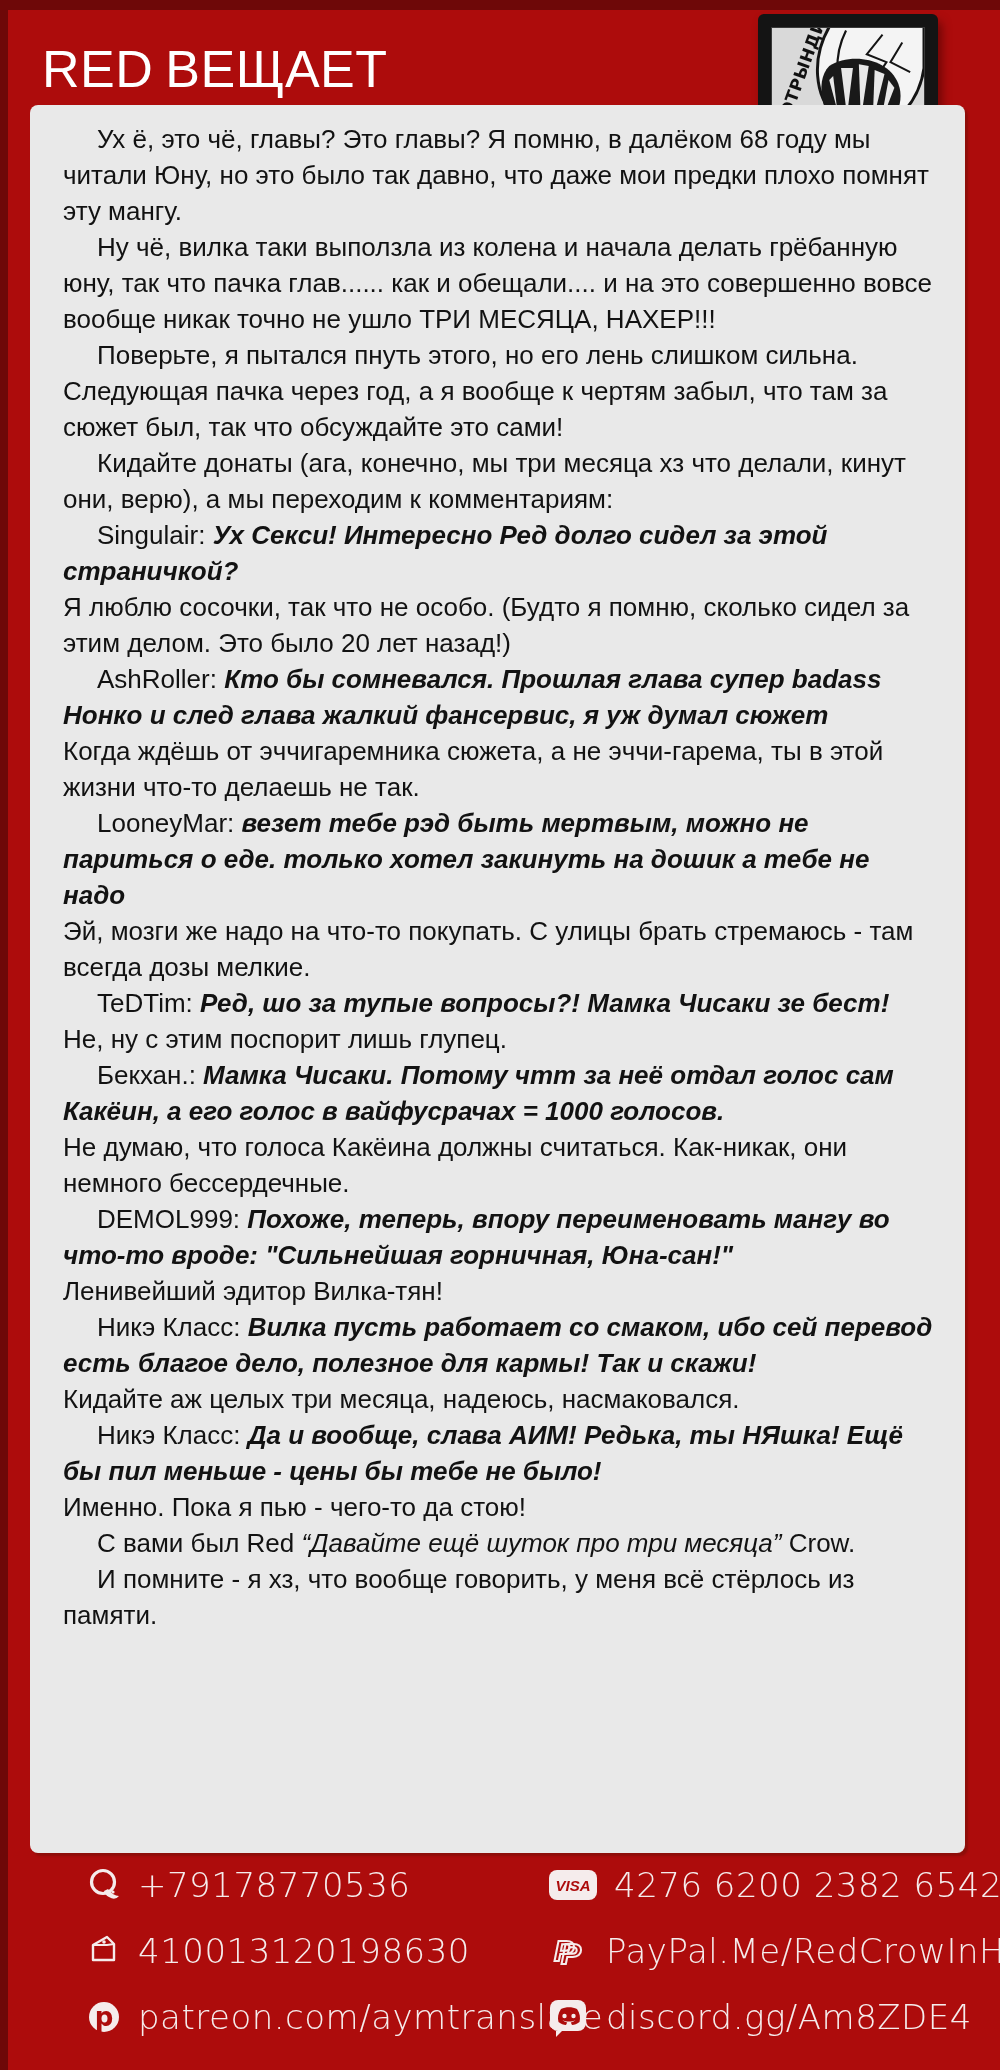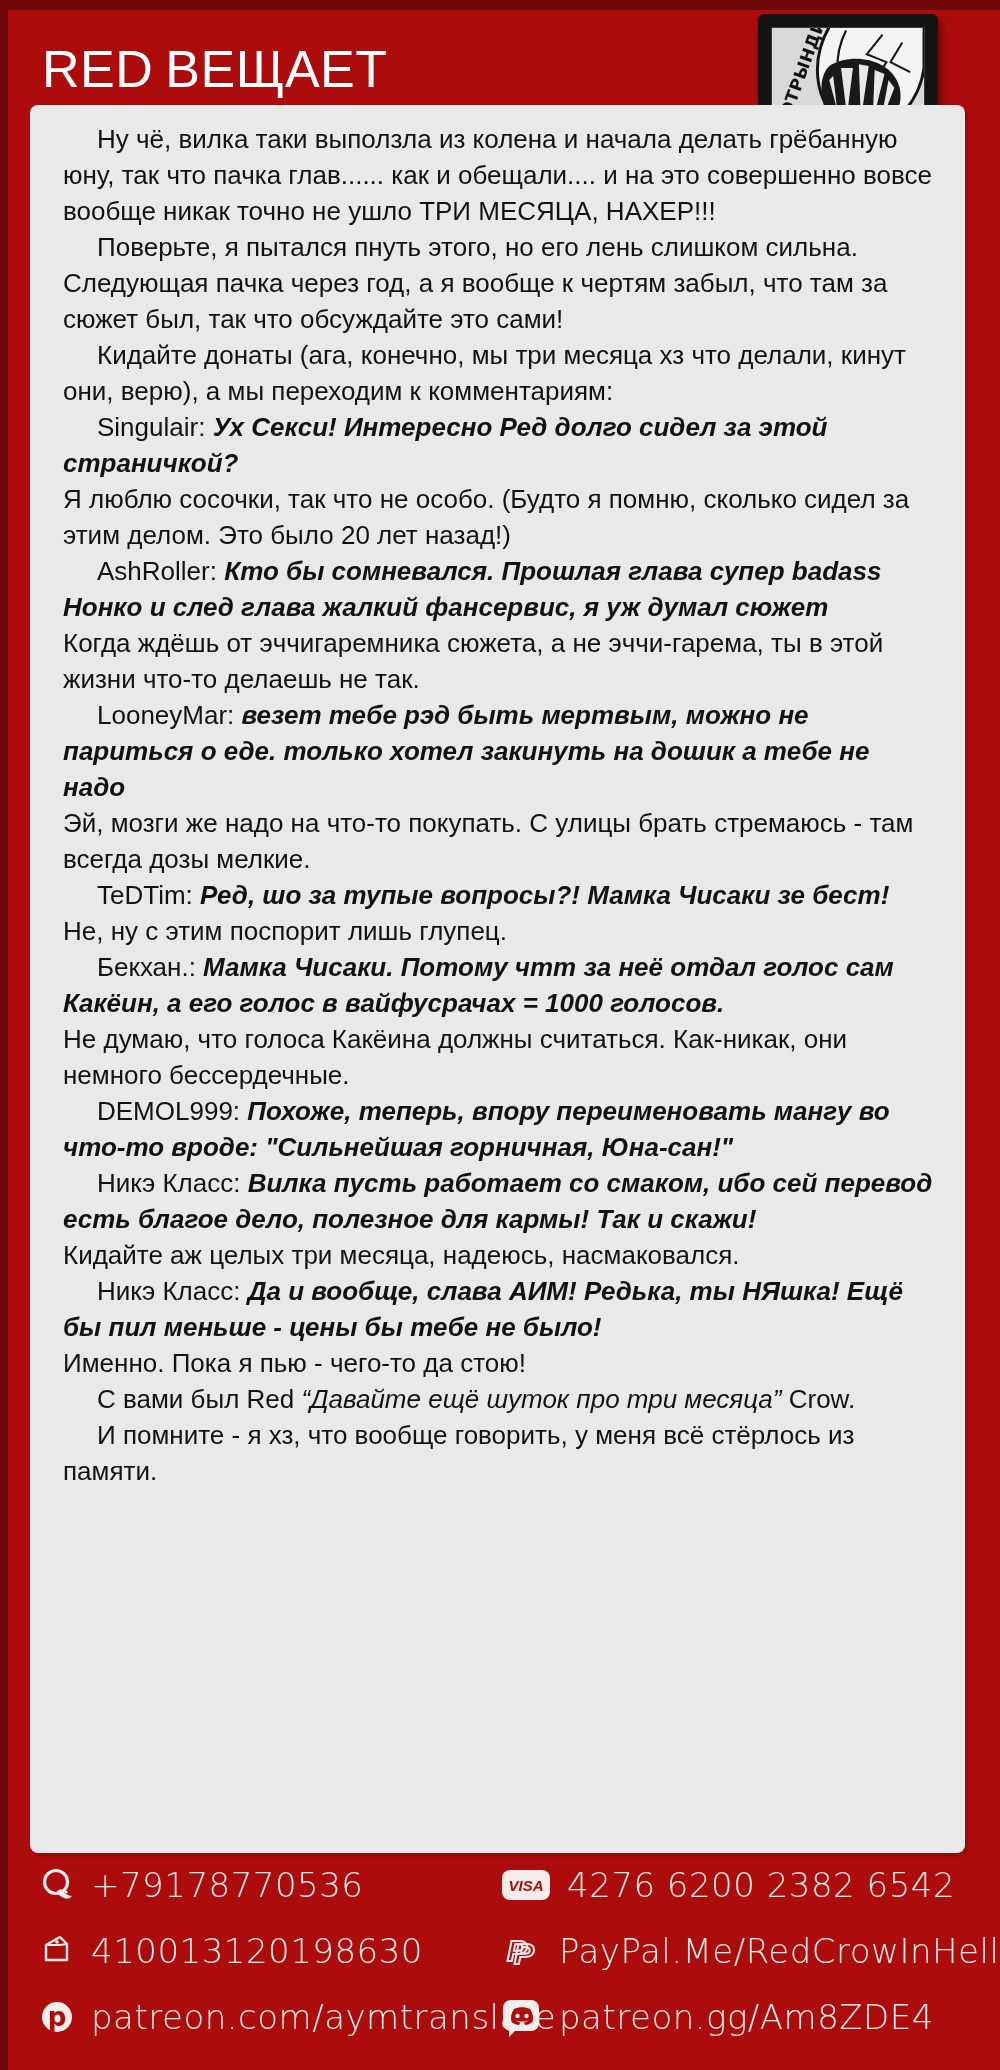--- a/index.html
+++ b/index.html
@@ -45,21 +45,21 @@
   .para{margin:0;}
   .indent{text-indent:34px;}
   .gap{}
   .cmt{font-weight:700;font-style:italic;}
   .quote{font-style:italic;}
 
   .footer{
     position:absolute;left:8px;top:1862px;width:992px;
     display:grid;grid-template-columns:462px auto;
     row-gap:20px;
-    padding-left:31px;box-sizing:border-box;
+    padding-left:78px;box-sizing:border-box;
     color:#f5ecec;
   }
   .pay-row{display:flex;align-items:center;height:46px;}
   .pay-icon{flex:0 0 auto;margin-right:16px;display:flex;align-items:center;justify-content:center;}
   .pay-text{
     font-family:"DejaVu Sans", sans-serif;
     font-weight:200;font-size:34px;white-space:nowrap;
     letter-spacing:0.5px;
   }
 </style>
@@ -113,40 +113,42 @@
         <path d="M96,206 L112,198 M104,212 L122,202" stroke="#141414" stroke-width="1.6"></path>
         <path d="M120,152 L142,140 L154,158 L154,186 C128,182 106,188 90,202 Z" fill="#8a8a8a" stroke="#141414" stroke-width="2"></path>
         <path d="M126,226 L154,214 L154,246 L122,246 Z" fill="#141414"></path>
 
         <text x="0" y="0" transform="translate(14,104) rotate(-70)" font-family="DejaVu Sans, sans-serif" font-size="17" font-weight="bold" fill="#111" letter-spacing="0.5">ПОТРЫНДИМ?</text>
       </svg>
     </div>
   </div>
 
   <div class="panel">
+    <p class="para indent">Ух ё, это чё, главы? Это главы? Я помню, в далёком 68 году мы читали Юну, но это было так давно, что даже мои предки плохо помнят эту мангу.</p>
     <p class="para indent">Ну чё, вилка таки выползла из колена и начала делать грёбанную юну, так что пачка глав...... как и обещали.... и на это совершенно вовсе вообще никак точно не ушло ТРИ МЕСЯЦА, НАХЕР!!!</p>
     <p class="para indent">Поверьте, я пытался пнуть этого, но его лень слишком сильна. Следующая пачка через год, а я вообще к чертям забыл, что там за сюжет был, так что обсуждайте это сами!</p>
     <p class="para indent">Кидайте донаты (ага, конечно, мы три месяца хз что делали, кинут они, верю), а мы переходим к комментариям:</p>
 
     <p class="para indent gap"><span>Singulair:</span> <span class="cmt">Ух Секси! Интересно Ред долго сидел за этой страничкой?</span></p>
     <p class="para">Я люблю сосочки, так что не особо. (Будто я помню, сколько сидел за этим делом. Это было 20 лет назад!)</p>
 
     <p class="para indent gap"><span>AshRoller:</span> <span class="cmt">Кто бы сомневался. Прошлая глава супер badass Нонко и след глава жалкий фансервис, я уж думал сюжет</span></p>
     <p class="para">Когда ждёшь от эччигаремника сюжета, а не эччи-гарема, ты в этой жизни что-то делаешь не так.</p>
 
     <p class="para indent gap"><span>LooneyMar:</span> <span class="cmt">везет тебе рэд быть мертвым, можно не париться о еде. только хотел закинуть на дошик а тебе не надо</span></p>
     <p class="para">Эй, мозги же надо на что-то покупать. С улицы брать стремаюсь - там всегда дозы мелкие.</p>
 
     <p class="para indent gap"><span>TeDTim:</span> <span class="cmt">Ред, шо за тупые вопросы?! Мамка Чисаки зе бест!</span></p>
     <p class="para">Не, ну с этим поспорит лишь глупец.</p>
 
     <p class="para indent gap"><span>Бекхан.:</span> <span class="cmt">Мамка Чисаки. Потому чтт за неё отдал голос сам Какёин, а его голос в вайфусрачах = 1000 голосов.</span></p>
     <p class="para">Не думаю, что голоса Какёина должны считаться. Как-никак, они немного бессердечные.</p>
 
     <p class="para indent gap"><span>DEMOL999:</span> <span class="cmt">Похоже, теперь, впору переименовать мангу во что-то вроде: "Сильнейшая горничная, Юна-сан!"</span></p>
+    <p class="para">Ленивейший эдитор Вилка-тян!</p>
 
     <p class="para indent gap"><span>Никэ Класс:</span> <span class="cmt">Вилка пусть работает со смаком, ибо сей перевод есть благое дело, полезное для кармы! Так и скажи!</span></p>
     <p class="para">Кидайте аж целых три месяца, надеюсь, насмаковался.</p>
 
     <p class="para indent gap"><span>Никэ Класс:</span> <span class="cmt">Да и вообще, слава АИМ! Редька, ты НЯшка! Ещё бы пил меньше - цены бы тебе не было!</span></p>
     <p class="para">Именно. Пока я пью - чего-то да стою!</p>
 
     <p class="para indent gap"><span>С вами был Red </span><span class="quote">“Давайте ещё шуток про три месяца”</span><span> Crow.</span></p>
     <p class="para indent">И помните - я хз, что вообще говорить, у меня всё стёрлось из памяти.</p>
 
@@ -209,16 +211,16 @@
     <div class="pay-row">
       <span class="pay-icon">
         <svg width="42" height="40" viewBox="0 0 42 40">
           <rect x="2" y="3" width="36" height="31" rx="8" fill="#f5ecec"></rect>
           <path d="M8,34 L8,40 L15,33 Z" fill="#f5ecec"></path>
           <path d="M13,12 C18,9.5 24,9.5 29,12 C32,16 32.6,21 31.5,25 C29,27 26.5,27.8 24,28 L22.8,25.5 C25,25 26.5,24.2 27.5,23 C24,25 18,25 14.5,23 C15.5,24.2 17,25 19.2,25.5 L18,28 C15.5,27.8 13,27 10.5,25 C9.4,21 10,16 13,12 Z" fill="#ad0c0c"></path>
           <circle cx="16.5" cy="19" r="2.2" fill="#f5ecec"></circle>
           <circle cx="25.5" cy="19" r="2.2" fill="#f5ecec"></circle>
         </svg>
       </span>
-      <span class="pay-text">patreon.gg/Am8ZDE4</span>
+      <span class="pay-text">discord.gg/Am8ZDE4</span>
     </div>
   </div>
 </div>
 
 </body></html>

